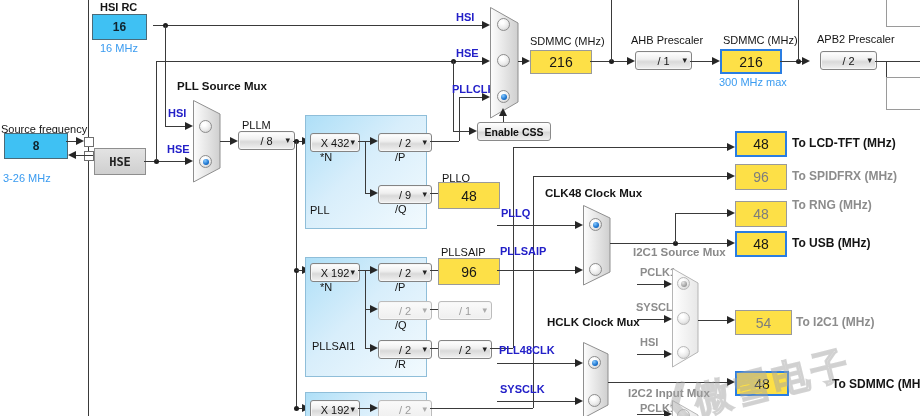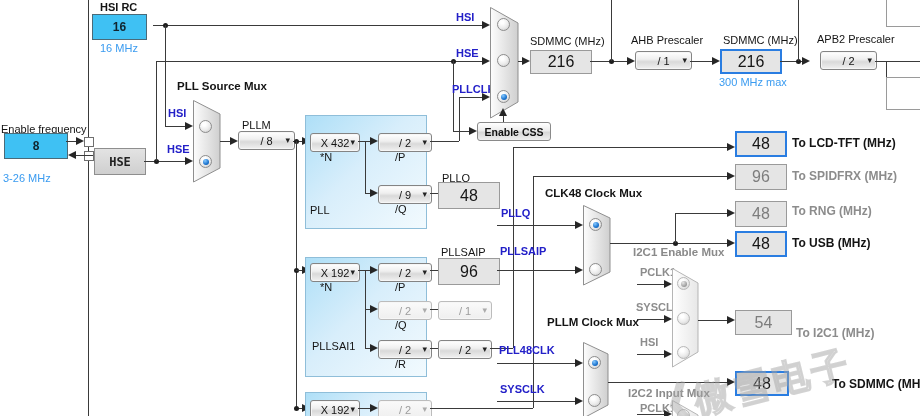--- a/index.html
+++ b/index.html
@@ -8,22 +8,22 @@
   .abs{position:absolute;}
   .wh{position:absolute;height:1px;background:#3a3a3a;}
   .wv{position:absolute;width:1px;background:#3a3a3a;}
   .dot{position:absolute;width:5px;height:5px;border-radius:50%;background:#1e1e1e;}
   .ar{position:absolute;width:0;height:0;}
   .ar.r{border-left:8px solid #262626;border-top:4px solid transparent;border-bottom:4px solid transparent;}
   .ar.l{border-right:8px solid #262626;border-top:4px solid transparent;border-bottom:4px solid transparent;}
   .ar.u{border-bottom:8px solid #262626;border-left:4px solid transparent;border-right:4px solid transparent;}
   .cyan{position:absolute;background:#3fc1f3;border:1px solid #4a6a78;display:flex;align-items:center;justify-content:center;
     font-weight:700;font-size:12px;color:#10242e;}
-  .vbox{position:absolute;background:#e5e5e5;border:1px solid #9a9a9a;display:flex;align-items:center;justify-content:center;
-    font-size:16px;color:#7d7d7d;}
+  .vbox{position:absolute;background:#fde047;border:1px solid #9a9a9a;display:flex;align-items:center;justify-content:center;
+    font-size:14px;color:#7d7d7d;}
   .vbox.active{border:2px solid #2a7de1;color:#161616;}
   .dd{position:absolute;height:17px;border:1px solid #848484;border-radius:3px;
     background:linear-gradient(#ffffff,#efefef 42%,#d9d9d9 58%,#f1f1f1);
     display:flex;align-items:center;justify-content:center;font-size:11px;color:#141414;box-shadow:0 0 0 1px #f6f6f6 inset;}
   .dd .car{position:absolute;right:4px;top:2px;font-size:9px;color:#222;line-height:13px;}
   .dd.dis{color:#9d9d9d;border-color:#bcbcbc;background:linear-gradient(#fafafa,#efefef);}
   .dd.dis .car{color:#ababab;}
   .pllblk{position:absolute;background:linear-gradient(135deg,#aedff7 0%,#d8eefb 45%,#f2fafe 100%);border:1px solid #8fbed9;}
   .blu{position:absolute;color:#2320c8;font-weight:700;font-size:11px;white-space:nowrap;}
   .gry{position:absolute;color:#8c8c8c;font-weight:700;font-size:11px;white-space:nowrap;}
@@ -69,21 +69,21 @@
     </svg>
 
 
 <div class="wv" style="left:88px;top:0;height:416px"></div>
 
 
 <div class="lbl" style="left:100px;top:1px;font-weight:700">HSI RC</div>
 <div class="cyan" style="left:92px;top:14px;width:53px;height:24px">16</div>
 <div class="note" style="left:100px;top:42px">16 MHz</div>
 
-<div class="lbl" style="left:1px;top:123px">Enable frequency</div>
+<div class="lbl" style="left:1px;top:123px">Source frequency</div>
 <div class="cyan" style="left:4px;top:133px;width:62px;height:24px">8</div>
 <div class="note" style="left:3px;top:172px">3-26 MHz</div>
 
 <div class="sq" style="left:84px;top:137px"></div>
 <div class="sq" style="left:84px;top:151px"></div>
 <div class="wh" style="left:66px;top:141px;width:11px"></div>
 <div class="ar r" style="left:76px;top:137px"></div>
 <div class="wh" style="left:76px;top:155px;width:17px"></div>
 <div class="ar l" style="left:68px;top:151px"></div>
 
@@ -305,21 +305,21 @@
     </div>
 <div class="radio" style="left:589px;top:263px"></div>
 <div class="wh" style="left:610px;top:243px;width:117px"></div>
 <div class="ar r" style="left:727px;top:239px"></div>
 <div class="dot" style="left:673px;top:241px"></div>
 <div class="wv" style="left:675px;top:213px;height:30px"></div>
 <div class="wh" style="left:675px;top:213px;width:52px"></div>
 <div class="ar r" style="left:727px;top:209px"></div>
 
 
-<div class="sect dis" style="left:633px;top:246px">I2C1 Enable Mux</div>
+<div class="sect dis" style="left:633px;top:246px">I2C1 Source Mux</div>
 <div class="gry" style="left:640px;top:266px">PCLK1</div>
 <div class="wh" style="left:637px;top:284px;width:27px"></div>
 <div class="ar r" style="left:664px;top:280px"></div>
 <div class="gry" style="left:636px;top:301px">SYSCLK</div>
 <div class="wh" style="left:637px;top:319px;width:27px"></div>
 <div class="ar r" style="left:664px;top:315px"></div>
 <div class="gry" style="left:640px;top:336px">HSI</div>
 <div class="wh" style="left:637px;top:354px;width:27px"></div>
 <div class="ar r" style="left:664px;top:350px"></div>
 <svg class="abs" style="left:672px;top:268px" width="27" height="100">
@@ -327,21 +327,21 @@
     </svg>
 <div class="radio dim gsel" style="left:677px;top:277px">
       <div class="dc"></div>
     </div>
 <div class="radio dim" style="left:677px;top:312px"></div>
 <div class="radio dim" style="left:677px;top:346px"></div>
 <div class="wh" style="left:698px;top:320px;width:29px"></div>
 <div class="ar r" style="left:727px;top:316px"></div>
 
 
-<div class="sect" style="left:547px;top:316px">PLLM Clock Mux</div>
+<div class="sect" style="left:547px;top:316px">HCLK Clock Mux</div>
 <div class="blu" style="left:499px;top:344px">PLL48CLK</div>
 <div class="wh" style="left:497px;top:363px;width:78px"></div>
 <div class="ar r" style="left:575px;top:359px"></div>
 <div class="blu" style="left:500px;top:383px">SYSCLK</div>
 <div class="wh" style="left:497px;top:401px;width:78px"></div>
 <div class="ar r" style="left:575px;top:397px"></div>
 <svg class="abs" style="left:583px;top:342px" width="26" height="77">
   <polygon points="0.5,0.5 25,12 25,63 0.5,76" fill="url(#muxg)" stroke="#8f8f8f"></polygon>
     </svg>
 <div class="radio sel" style="left:588px;top:356px">
@@ -362,27 +362,27 @@
 <div class="radio dim" style="left:677px;top:409px"></div>
 
 
 <div class="vbox active" style="left:735px;top:131px;width:48px;height:22px">48</div>
 <div class="outlbl" style="left:792px;top:136px">To LCD-TFT (MHz)</div>
 
 <div class="vbox" style="left:735px;top:164px;width:50px;height:24px">96</div>
 <div class="outlbl dis" style="left:792px;top:169px">To SPIDFRX (MHz)</div>
 
 <div class="vbox" style="left:735px;top:201px;width:50px;height:24px">48</div>
-<div class="outlbl dis" style="left:792px;top:204px">To RNG (MHz)</div>
+<div class="outlbl dis" style="left:792px;top:198px">To RNG (MHz)</div>
 
 <div class="vbox active" style="left:735px;top:231px;width:48px;height:22px">48</div>
 <div class="outlbl" style="left:792px;top:236px">To USB (MHz)</div>
 
 <div class="vbox" style="left:735px;top:310px;width:55px;height:23px">54</div>
-<div class="outlbl dis" style="left:796px;top:326px">To I2C1 (MHz)</div>
+<div class="outlbl dis" style="left:796px;top:315px">To I2C1 (MHz)</div>
 
 <div class="vbox active" style="left:735px;top:371px;width:50px;height:21px">48</div>
 <div class="outlbl" style="left:832px;top:377px">To SDMMC (MHz)</div>
 
 
 <div id="wm">
   <span class="logo">《</span>
   <span class="cn">微雪电子</span>
 </div>
 

